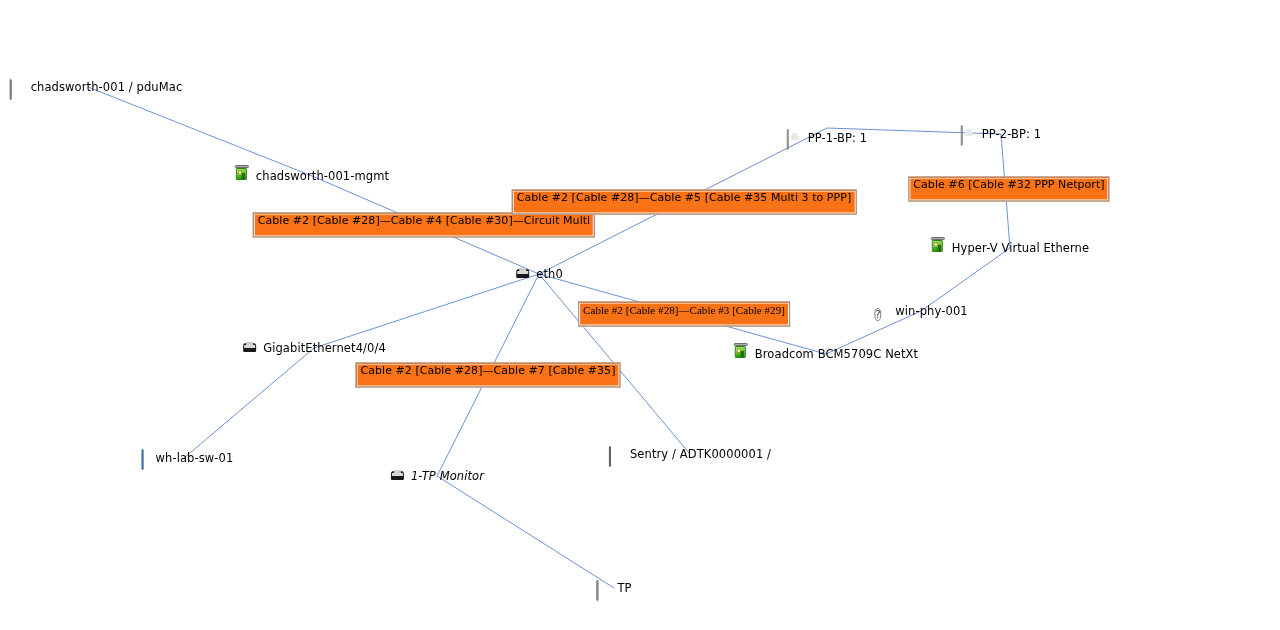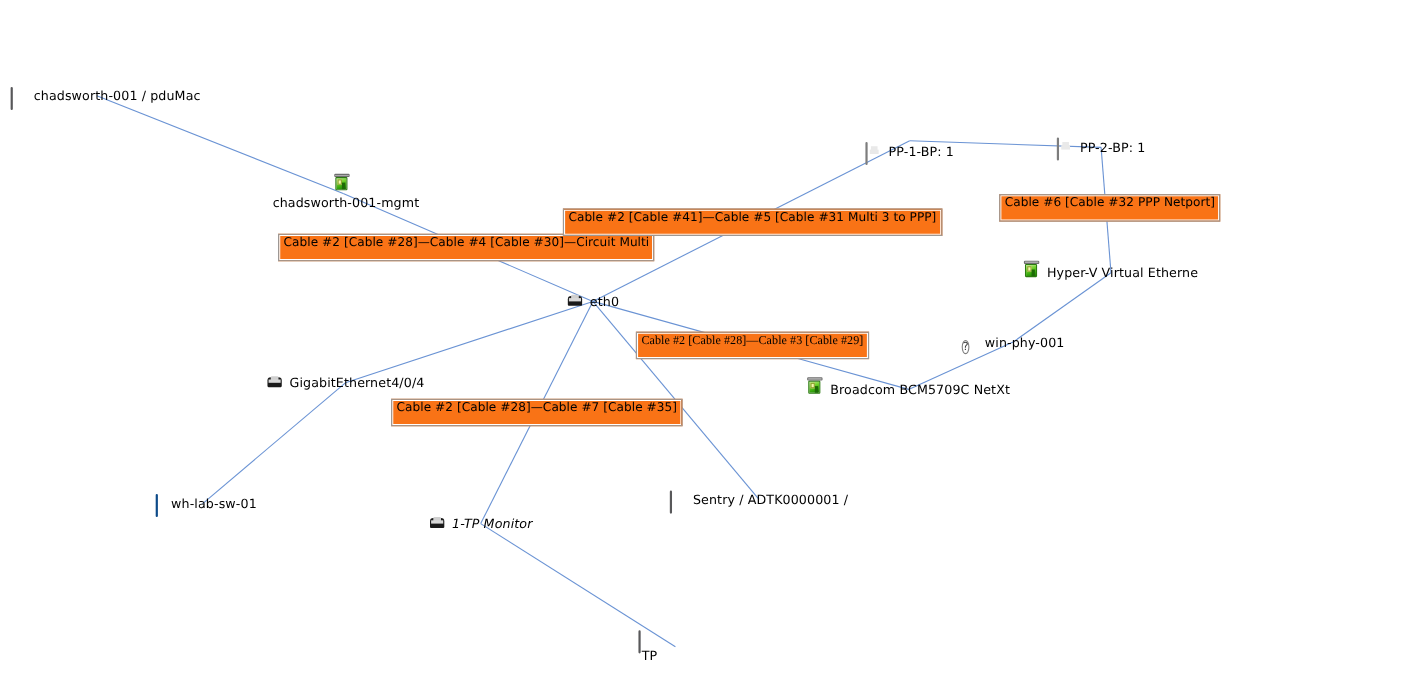--- a/index.html
+++ b/index.html
@@ -241,21 +241,21 @@
       <line x1="314" y1="348" x2="184" y2="458" stroke="#6a93d4" stroke-width="1"></line>
       <line x1="539" y1="274" x2="437" y2="476" stroke="#6a93d4" stroke-width="1"></line>
       <line x1="437" y1="476" x2="614" y2="588" stroke="#6a93d4" stroke-width="1"></line>
       <line x1="539" y1="274" x2="690" y2="454" stroke="#6a93d4" stroke-width="1"></line>
     </svg>
   <div id="nodes-layer">
       <div class="node" style="left: 96px; top: 87px;">
         <span class="node-icon"><span class="ic-monitor"></span></span>
         <span class="node-label">chadsworth-001 / pduMac</span>
       </div>
-      <div class="node" style="left: 312px; top: 176px; flex-direction: column;">
+      <div class="node" style="left: 312px; top: 176px;">
         <span class="node-icon"><span class="ic-nic"><span class="card"></span><span class="base"></span></span></span>
         <span class="node-label">chadsworth-001-mgmt</span>
       </div>
       <div class="node" style="left: 539px; top: 274px;">
         <span class="node-icon"><span class="ic-jack"><span class="body"></span></span></span>
         <span class="node-label">eth0</span>
       </div>
       <div class="node" style="left: 827px; top: 116px; margin-top: 22px;">
         <span class="node-icon"><span class="ic-port-framed"><span class="jack"></span></span></span>
         <span class="node-label">PP-1-BP: 1</span>
@@ -281,29 +281,29 @@
         <span class="node-label">GigabitEthernet4/0/4</span>
       </div>
       <div class="node" style="left: 184px; top: 458px; text-align: center;">
         <span class="node-icon"><span class="ic-switch"></span></span>
         <span class="node-label">wh-lab-sw-01</span>
       </div>
       <div class="node" style="left: 437px; top: 476px; font-style: italic;">
         <span class="node-icon"><span class="ic-jack"><span class="body"></span></span></span>
         <span class="node-label">1-TP Monitor</span>
       </div>
-      <div class="node" style="left: 588px; top: 588px; flex-direction: column;">
+      <div class="node" style="left: 614px; top: 588px;">
         <span class="node-icon"><span class="ic-monitor"></span></span>
         <span class="node-label">TP</span>
       </div>
       <div class="node" style="left: 690px; top: 454px;">
         <span class="node-icon"><span class="ic-monitor"></span></span>
         <span class="node-label">Sentry / ADTK0000001 /</span>
       </div>
     </div>
   <div id="labels-layer">
       <div class="cable-label" style="left: 424px; top: 225px;">Cable #2 [Cable #28]—Cable #4 [Cable #30]—Circuit Multi</div>
-      <div class="cable-label" style="left: 684px; top: 202px;">Cable #2 [Cable #41]—Cable #5 [Cable #31 Multi 3 to PPP]</div>
+      <div class="cable-label" style="left: 684px; top: 202px;">Cable #2 [Cable #28]—Cable #5 [Cable #35 Multi 3 to PPP]</div>
       <div class="cable-label" style="left: 1009px; top: 189px;">Cable #6 [Cable #32 PPP Netport]</div>
       <div class="cable-label" style="left: 684px; top: 314px; font-family: Liberation Serif, serif;">Cable #2 [Cable #28]—Cable #3 [Cable #29]</div>
       <div class="cable-label" style="left: 488px; top: 375px;">Cable #2 [Cable #28]—Cable #7 [Cable #35]</div>
     </div>
 </div>
 
 </body></html>

